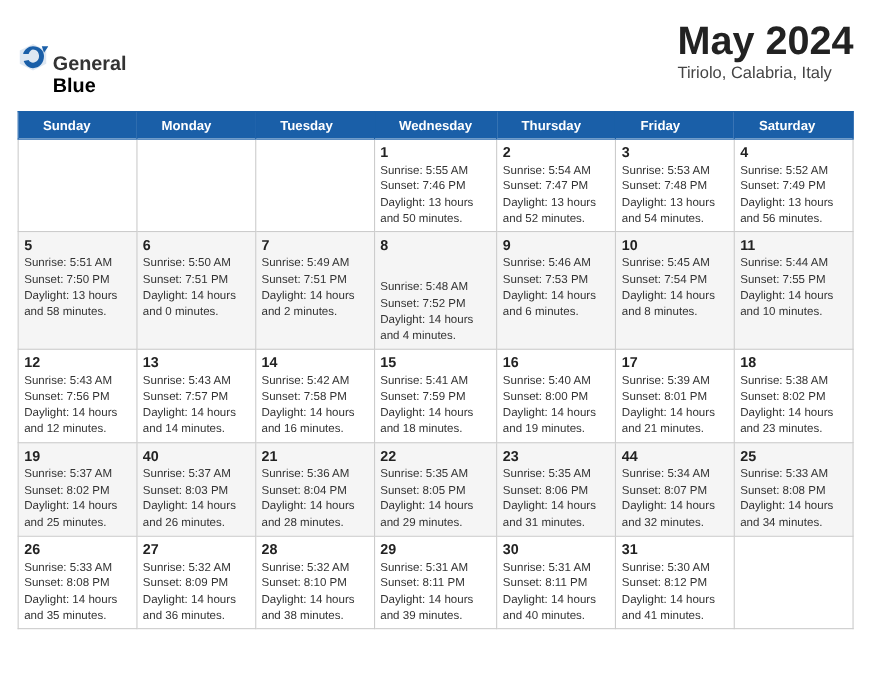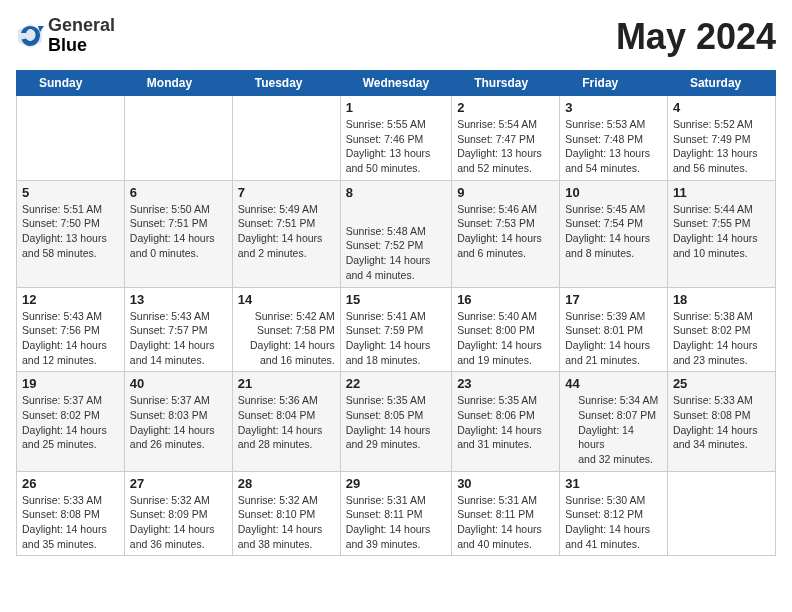--- a/index.html
+++ b/index.html
@@ -20,21 +20,21 @@
       display: flex;
       align-items: center;
     }
     .logo-text {
       display: flex;
       flex-direction: column;
       font-size: 18px;
       font-weight: bold;
       line-height: 1.1;
     }
-    .logo-general { color: #333; }
+    .logo-general { color: #333; margin-top: 33px; }
     .logo-blue { color: #000000; }
     .logo-icon {
       width: 28px;
       height: 28px;
       margin-right: 4px;
     }
     .title-block {
       text-align: left;
     }
     .month-year {
@@ -100,20 +100,21 @@
       <path d="M14 4 C10 4 6 7 5 11 L10 11 C11 8.5 12.5 7 14 7 C17 7 19.5 9.5 19.5 13 C19.5 16.5 17 19 14 19 C12.5 19 11 18 10 16.5 L5.5 17.5 C7 21.5 10.5 24 14 24 C19.5 24 24 19.5 24 13 C24 7.5 19.5 4 14 4 Z" fill="#1a5fa8"></path>
       <path d="M22 4 L28 4 L24 10 Z" fill="#1a5fa8"></path>
     </svg>
     <div class="logo-text">
       <span class="logo-general">General</span>
       <span class="logo-blue">Blue</span>
     </div>
   </div>
   <div class="title-block">
     <div class="month-year">May 2024</div>
+    <div class="location">Tiriolo, Calabria, Italy</div>
   </div>
 </div>
 
 <table class="calendar">
   <thead>
     <tr>
     <th>Sunday</th>
         <th>Monday</th>
         <th>Tuesday</th>
         <th>Wednesday</th>
@@ -217,21 +218,21 @@
         </td>
         <td>
           <span class="day-num">13</span>
           <div class="day-info" style="white-space: pre-line;">Sunrise: 5:43 AM
 Sunset: 7:57 PM
 Daylight: 14 hours
 and 14 minutes.</div>
         </td>
         <td>
           <span class="day-num">14</span>
-          <div class="day-info" style="white-space: pre-line; text-align: right;">Sunrise: 5:42 AM
+          <div class="day-info" style="white-space: pre-line;">Sunrise: 5:42 AM
 Sunset: 7:58 PM
 Daylight: 14 hours
 and 16 minutes.</div>
         </td>
         <td>
           <span class="day-num">15</span>
           <div class="day-info" style="white-space: pre-line;">Sunrise: 5:41 AM
 Sunset: 7:59 PM
 Daylight: 14 hours
 and 18 minutes.</div>
@@ -289,21 +290,21 @@
         </td>
         <td>
           <span class="day-num">23</span>
           <div class="day-info" style="white-space: pre-line;">Sunrise: 5:35 AM
 Sunset: 8:06 PM
 Daylight: 14 hours
 and 31 minutes.</div>
         </td>
         <td>
           <span class="day-num">44</span>
-          <div class="day-info" style="white-space: pre-line; margin-left: 13px;">Sunrise: 5:34 AM
+          <div class="day-info" style="white-space: pre-line;">Sunrise: 5:34 AM
 Sunset: 8:07 PM
 Daylight: 14 hours
 and 32 minutes.</div>
         </td>
         <td>
           <span class="day-num">25</span>
           <div class="day-info" style="white-space: pre-line;">Sunrise: 5:33 AM
 Sunset: 8:08 PM
 Daylight: 14 hours
 and 34 minutes.</div>

